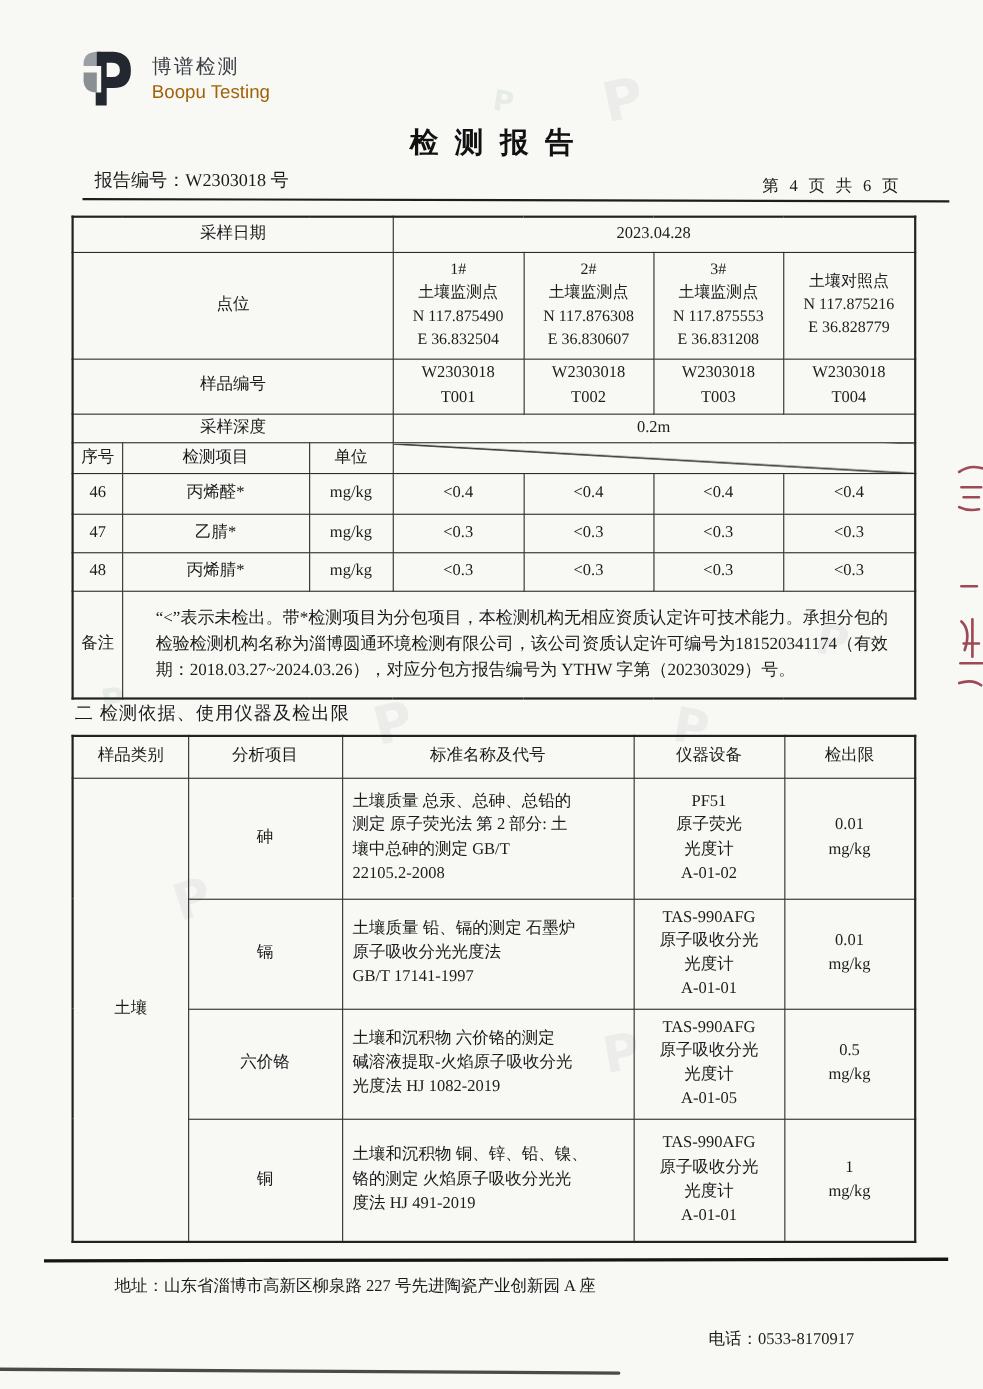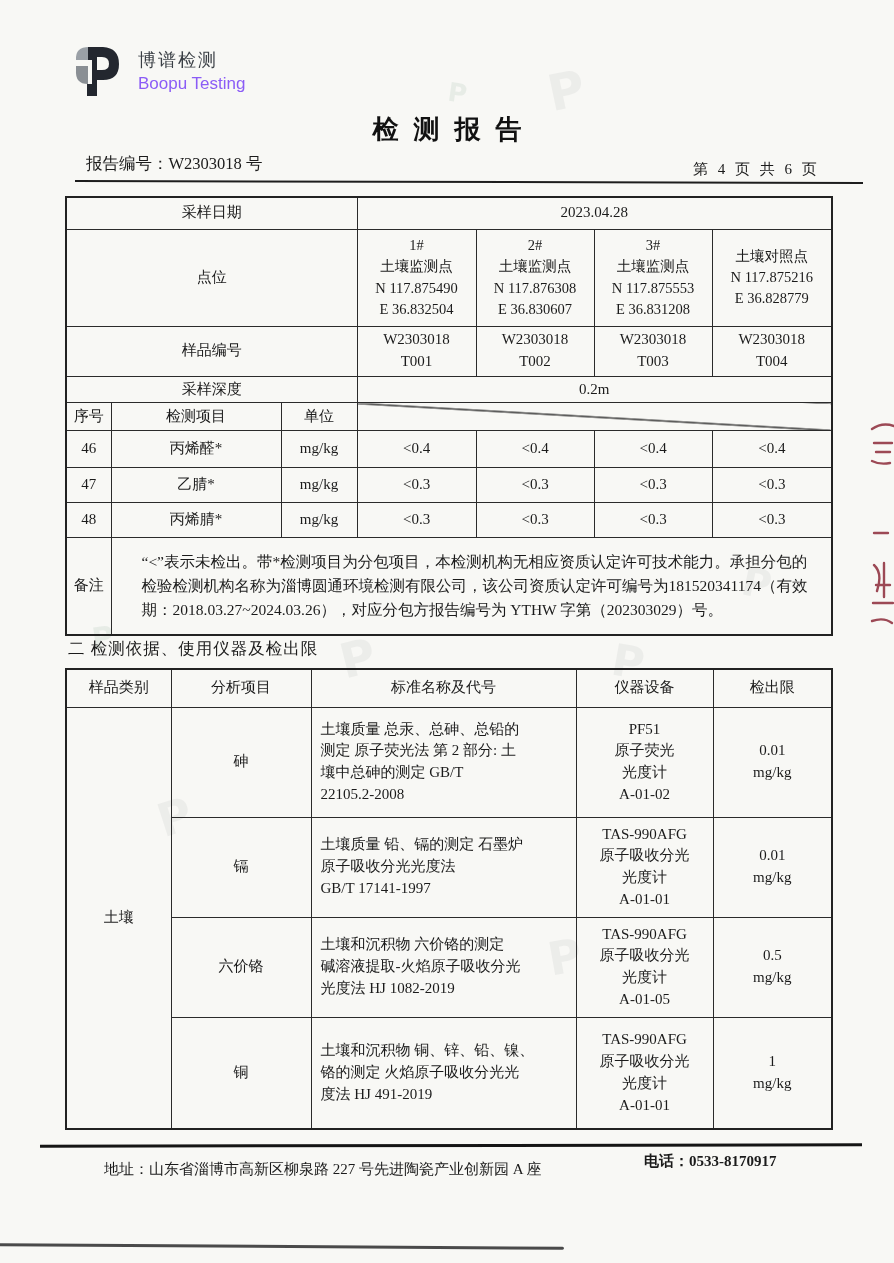--- a/index.html
+++ b/index.html
@@ -13,21 +13,21 @@
     position:relative;
     width:894px; height:1263px;
     background:#f8f8f5;
     overflow:hidden;
   }
 
   
   .logo-block { position:absolute; left:62px; top:38px; display:flex; align-items:center; gap:12px; }
   .logo-mark { width:64px; height:66px; }
   .logo-text .cn { font-family:"Liberation Sans","DejaVu Sans",sans-serif; font-size:18px; color:#3a3f45; letter-spacing:2px; }
-  .logo-text .en { font-family:"Liberation Sans","DejaVu Sans",sans-serif; font-size:17px; color:#8b5cf6; margin-top:2px; }
+  .logo-text .en { font-family:"Liberation Sans","DejaVu Sans",sans-serif; font-size:17px; color:#a16207; margin-top:2px; }
 
   .doc-title {
     position:absolute; left:0; top:112px; width:100%;
     text-align:center; font-size:26px; font-weight:bold;
     letter-spacing:15px; text-indent:15px; color:#111;
   }
   .report-no { position:absolute; left:86px; top:153px; font-size:16.5px; }
   .page-info { position:absolute; left:693px; top:160px; font-size:15px; letter-spacing:3px; }
   .header-rule { position:absolute; left:75px; top:181px; width:788px; height:2px; background:#1d1d1d; transform:rotate(0.15deg); }
 
@@ -49,21 +49,21 @@
       #2b2b2b calc(50% + 0.3px), transparent calc(50% + 1.1px));
   }
   .remark-cell { font-size:15.5px; line-height:1.55; text-align:left; padding:5px 10px 5px 30px; }
   .coord { font-size:14.5px; }
 
   .sec2-title { position:absolute; left:68px; top:638px; font-size:16.5px; letter-spacing:1px; }
 
   
   .footer-rule { position:absolute; left:40px; top:1144px; width:822px; height:3px; background:#151515; transform:rotate(-0.1deg); }
   .footer-address { position:absolute; left:104px; top:1160px; font-size:15px; }
-  .footer-phone { position:absolute; left:644px; top:1152px; font-size:15px;font-weight:bold; }
+  .footer-phone { position:absolute; left:644px; top:1208px; font-size:15px; }
 
   
   .scan-edge-bottom { position:absolute; left:-4px; top:1245px; width:568px; height:2.5px; background:#4a4a4a; transform:rotate(0.35deg); border-radius:2px; }
   .stamp-fragment { position:absolute; right:0; top:415px; width:26px; height:235px; overflow:hidden; }
   .wm { position:absolute; opacity:0.055; color:#3a3f45; font-family:"DejaVu Sans",sans-serif; font-weight:bold; pointer-events:none; }
   .wm-green { opacity:0.10; color:#5d8a6f; }
 </style>
 </head>
 <body>
 

